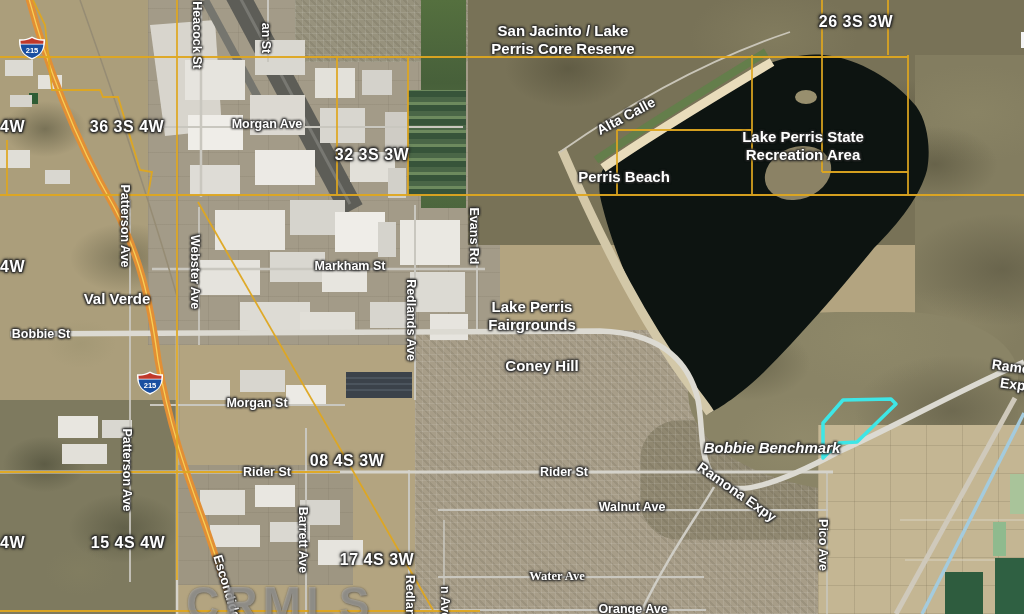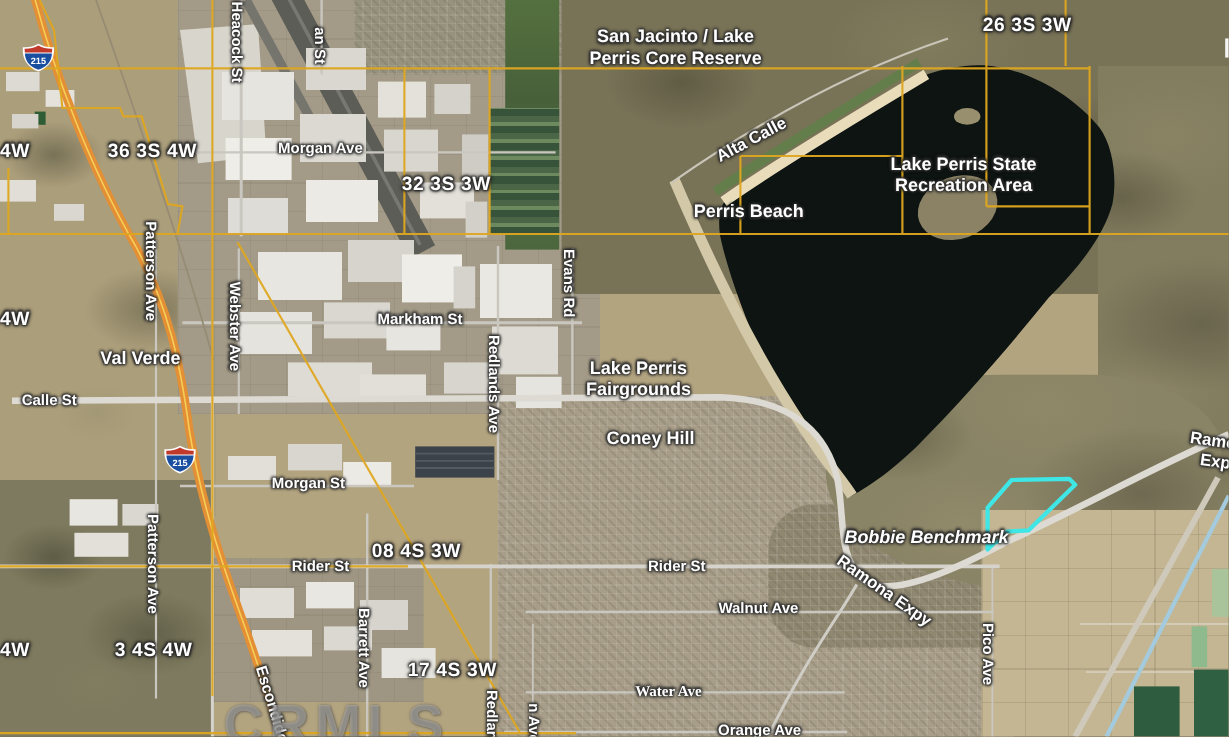--- a/index.html
+++ b/index.html
@@ -226,21 +226,21 @@
     </g>
 
     <polygon points="823,423 843,400 891,399 896,404 857,442 839,443 835,450 829,452 823,458" fill="none" stroke="#3ee6e6" stroke-width="3.5" stroke-linejoin="round"></polygon>
   </svg>
 
   <div class="layer" id="labels-layer">
       <div class="lbl t" style="left: 127px; top: 127px; transform: translate(-50%, -50%);">36 3S 4W</div>
       <div class="lbl t" style="left: 372px; top: 127px; transform: translate(-50%, -50%); margin-top: 28px;">32 3S 3W</div>
       <div class="lbl t" style="left: 856px; top: 22px; transform: translate(-50%, -50%);">26 3S 3W</div>
       <div class="lbl t" style="left: 347px; top: 461px; transform: translate(-50%, -50%);">08 4S 3W</div>
-      <div class="lbl t" style="left: 128px; top: 543px; transform: translate(-50%, -50%);">3 4S 4W</div>
+      <div class="lbl t" style="left: 128px; top: 543px; transform: translate(-50%, -50%);">15 4S 4W</div>
       <div class="lbl t" style="left: 377px; top: 560px; transform: translate(-50%, -50%);">17 4S 3W</div>
       <div class="lbl t" style="left: 0px; top: 127px; transform: translateY(-50%);">4W</div>
       <div class="lbl t" style="left: 0px; top: 267px; transform: translateY(-50%);">4W</div>
       <div class="lbl t" style="left: 0px; top: 543px; transform: translateY(-50%);">4W</div>
       <div class="lbl p" style="left: 563px; top: 40px; transform: translate(-50%, -50%);">San Jacinto / Lake
 Perris Core Reserve</div>
       <div class="lbl p" style="left: 803px; top: 146px; transform: translate(-50%, -50%);">Lake Perris State
 Recreation Area</div>
       <div class="lbl p" style="left: 624px; top: 177px; transform: translate(-50%, -50%);">Perris Beach</div>
       <div class="lbl p" style="left: 117px; top: 299px; transform: translate(-50%, -50%);">Val Verde</div>
@@ -249,21 +249,21 @@
       <div class="lbl p" style="left: 542px; top: 366px; transform: translate(-50%, -50%);">Coney Hill</div>
       <div class="lbl p" style="left: 772px; top: 448px; transform: translate(-50%, -50%); font-style: italic;">Bobbie Benchmark</div>
       <div class="lbl s v" style="left: 197px; top: 35px; transform: translate(-50%, -50%);">Heacock St</div>
       <div class="lbl s v" style="left: 266px; top: 38px; transform: translate(-50%, -50%);">an St</div>
       <div class="lbl s" style="left: 267px; top: 124px; transform: translate(-50%, -50%);">Morgan Ave</div>
       <div class="lbl s" style="left: 350px; top: 266px; transform: translate(-50%, -50%);">Markham St</div>
       <div class="lbl s v" style="left: 474px; top: 236px; transform: translate(-50%, -50%);">Evans Rd</div>
       <div class="lbl s v" style="left: 411px; top: 320px; transform: translate(-50%, -50%);">Redlands Ave</div>
       <div class="lbl s v" style="left: 195px; top: 272px; transform: translate(-50%, -50%);">Webster Ave</div>
       <div class="lbl s v" style="left: 125px; top: 226px; transform: translate(-50%, -50%);">Patterson Ave</div>
-      <div class="lbl s" style="left: 41px; top: 334px; transform: translate(-50%, -50%);">Calle St</div>
+      <div class="lbl s" style="left: 41px; top: 334px; transform: translate(-50%, -50%);">Bobbie St</div>
       <div class="lbl s" style="left: 257px; top: 403px; transform: translate(-50%, -50%);">Morgan St</div>
       <div class="lbl s" style="left: 267px; top: 472px; transform: translate(-50%, -50%);">Rider St</div>
       <div class="lbl s" style="left: 564px; top: 472px; transform: translate(-50%, -50%);">Rider St</div>
       <div class="lbl s" style="left: 632px; top: 507px; transform: translate(-50%, -50%);">Walnut Ave</div>
       <div class="lbl s" style="left: 557px; top: 576px; transform: translate(-50%, -50%); font-family: Liberation Serif, serif;">Water Ave</div>
       <div class="lbl s" style="left: 633px; top: 609px; transform: translate(-50%, -50%);">Orange Ave</div>
       <div class="lbl s v" style="left: 303px; top: 540px; transform: translate(-50%, -50%);">Barrett Ave</div>
       <div class="lbl s v" style="left: 127px; top: 470px; transform: translate(-50%, -50%);">Patterson Ave</div>
       <div class="lbl s v tl" style="left: 402px; top: 575px;">Redlands Ave</div>
       <div class="lbl s v tl" style="left: 437px; top: 586px;">n Ave</div>

